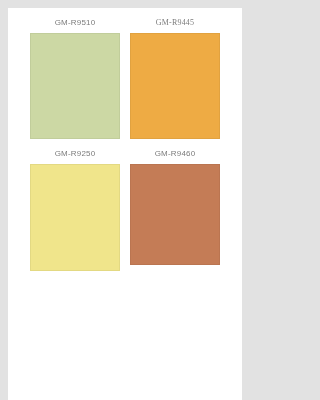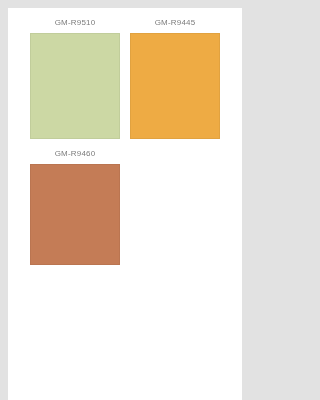--- a/index.html
+++ b/index.html
@@ -74,25 +74,29 @@
 
 <div class="palette-card" style="background: rgb(255, 255, 255);">
   <div class="swatch-grid">
 
     <div class="swatch-cell row-1">
       <div class="swatch-label" style="color: rgb(124, 124, 124);">GM-R9510</div>
       <div class="swatch-chip" style="background-color: rgb(204, 216, 164);"></div>
     </div>
 
     <div class="swatch-cell row-1">
-      <div class="swatch-label" style="color: rgb(124, 124, 124);">GM-R9445</div>
+      <div class="swatch-label" style="color: rgb(124, 124, 124); font-family: Liberation Serif, serif;">GM-R9445</div>
       <div class="swatch-chip" style="background-color: rgb(238, 171, 68);"></div>
     </div>
 
 
+    <div class="swatch-cell row-2">
+      <div class="swatch-label" style="color: rgb(124, 124, 124);">GM-R9250</div>
+      <div class="swatch-chip" style="background-color: rgb(240, 229, 139);"></div>
+    </div>
 
     <div class="swatch-cell row-3">
       <div class="swatch-label" style="color: rgb(124, 124, 124); text-align: center;">GM-R9460</div>
       <div class="swatch-chip" style="background-color: rgb(196, 124, 86);"></div>
     </div>
 
 
   </div>
 </div>
 

